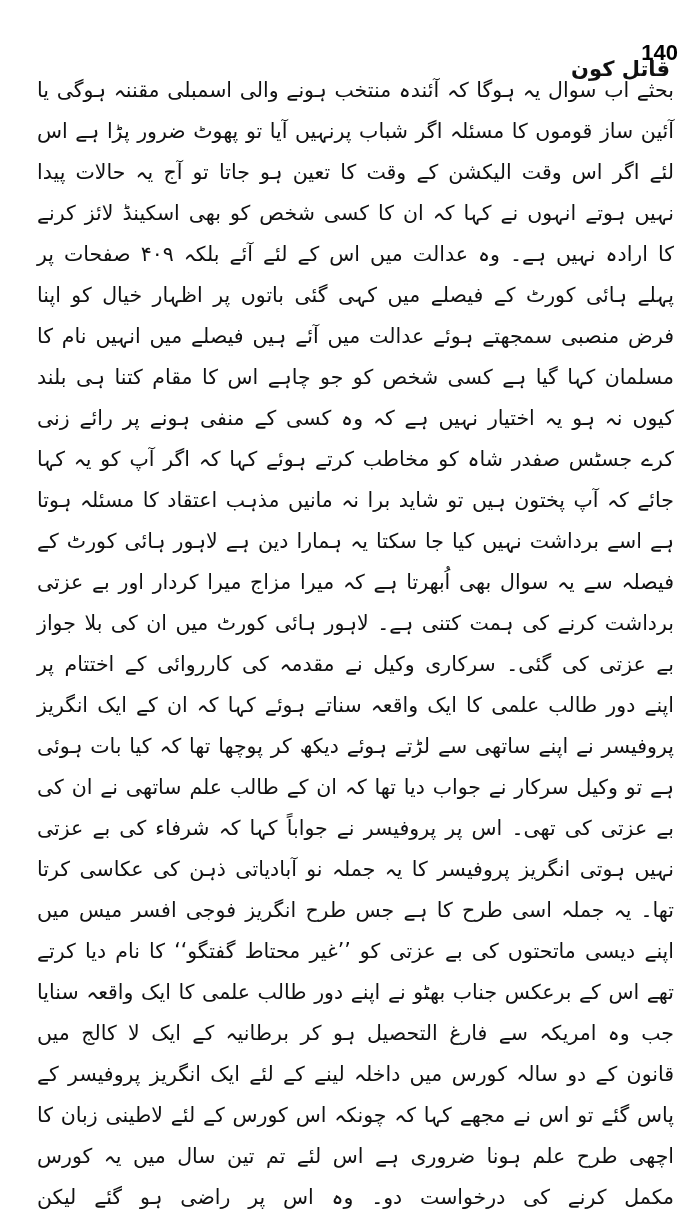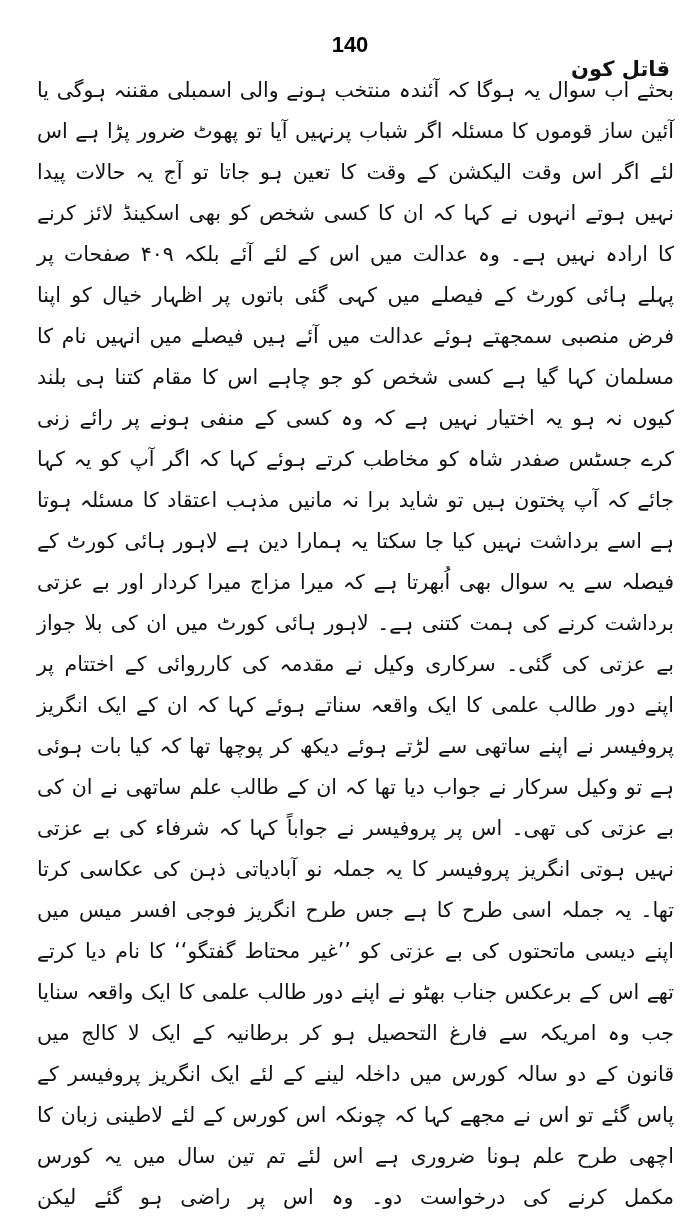--- a/index.html
+++ b/index.html
@@ -37,22 +37,21 @@
     letter-spacing: 0.5px;
     padding-top: 4px;
     padding-right: 8px;
     color: #111;
     margin-top: 35px;
   }
   .page-number {
     position: absolute;
     left: 0; right: 0;
     top: 6px;
-    margin: 8px auto;
-    text-align: center;
+    margin: 16px auto;
     font-size: 22px;
     font-weight: 700;
     font-family: "Liberation Sans", sans-serif;
     color: #000;
   }
   .header-spacer {
     width: 120px;
   }
   .body-text {
     direction: rtl;

